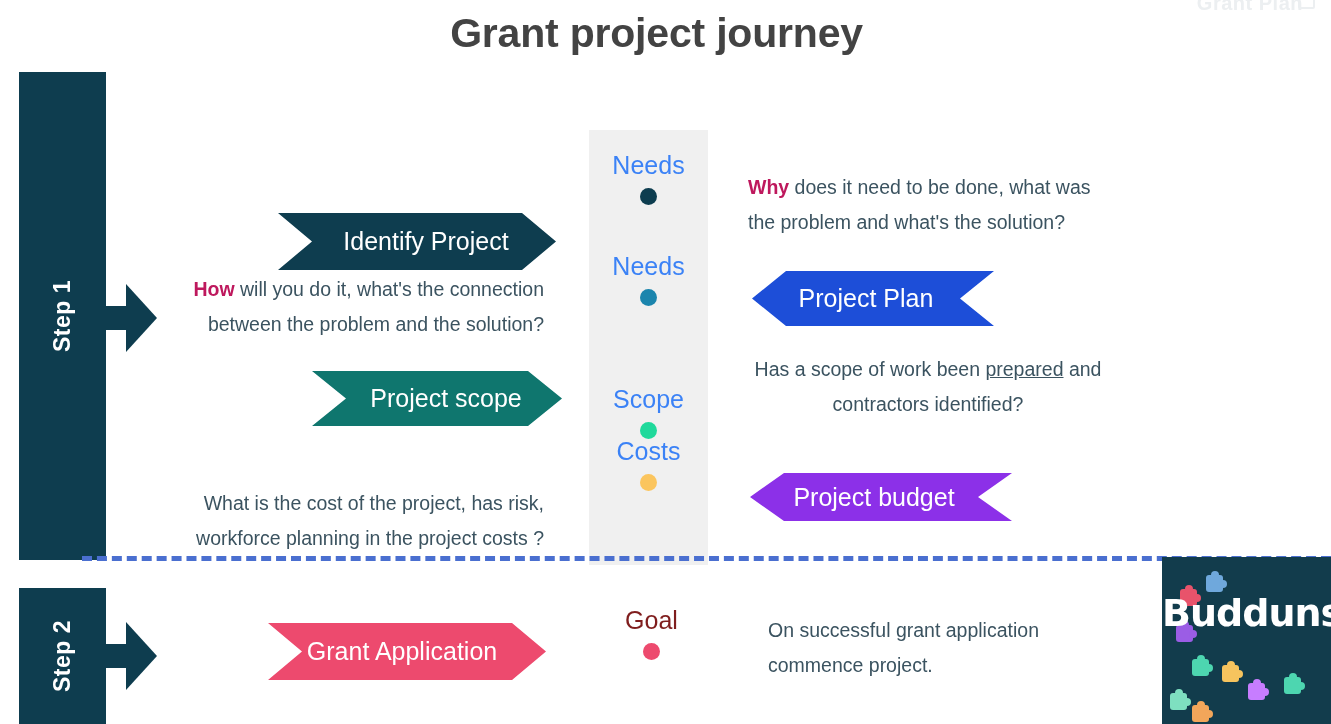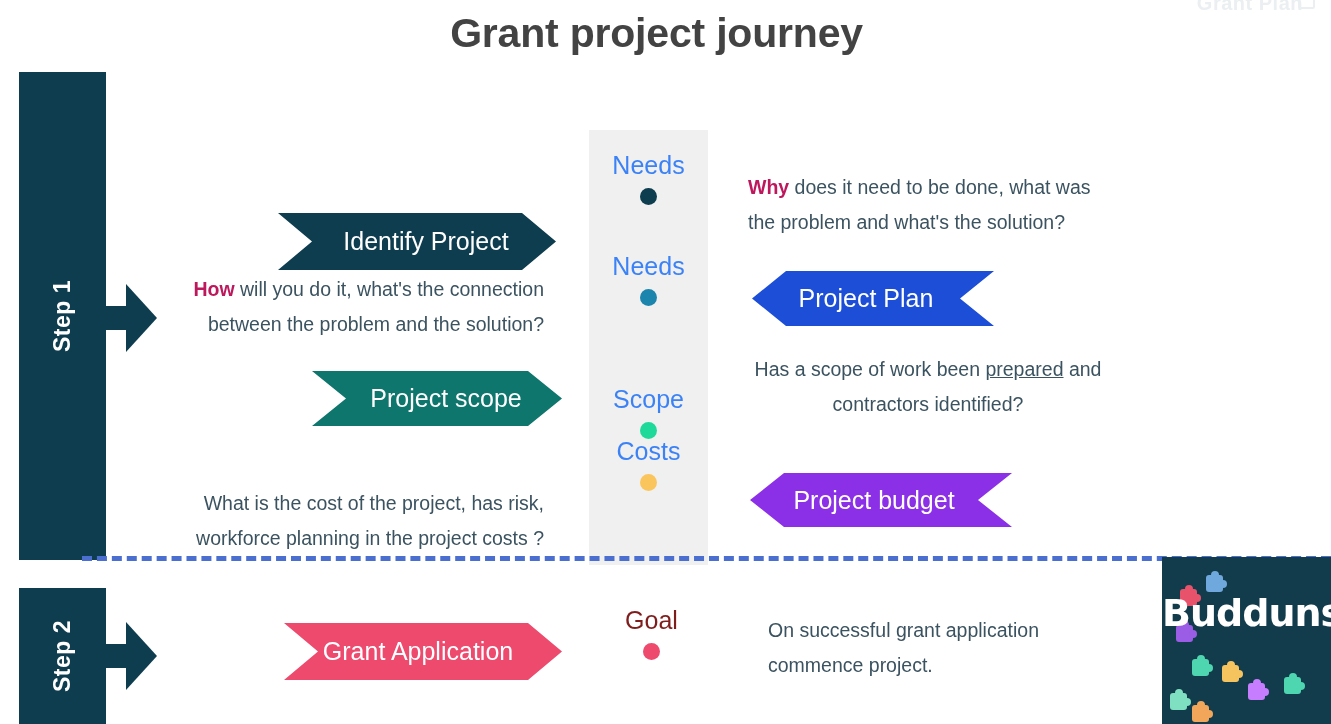--- a/index.html
+++ b/index.html
@@ -70,23 +70,23 @@
     clip-path:polygon(0 0, calc(100% - 34px) 0, 100% 50%, calc(100% - 34px) 100%, 0 100%, 34px 50%);
     justify-content:center;padding-left:18px;
   }
   .banner.left{                  
     clip-path:polygon(34px 0, 100% 0, calc(100% - 34px) 50%, 100% 100%, 34px 100%, 0 50%);
     justify-content:center;padding-right:14px;
   }
 
   #banner-identify{left:278px;top:169px;width:260px;height:57px;background:#0e3d4f;margin-top:44px;}
   #banner-scope{left:312px;top:371px;width:232px;height:55px;background:#1fd99b;}
-  #banner-grant{left:284px;top:623px;width:260px;height:57px;background:#ed4a6e;}
+  #banner-grant{left:268px;top:623px;width:260px;height:57px;background:#ed4a6e;}
   #banner-plan{left:752px;top:271px;width:228px;height:55px;background:#1b85ad;}
-  #banner-budget{left:750px;top:473px;width:248px;height:54px;background:#8c30e8;}
+  #banner-budget{left:750px;top:473px;width:248px;height:48px;background:#8c30e8;}
   #banner-grant .banner-text{transform:translateX(-14px);}
 
   
   .rail{
     position:absolute;left:589px;top:130px;width:119px;height:435px;
     background:#f0f0f0;
   }
   .node{
     position:absolute;width:119px;text-align:center;
   }

